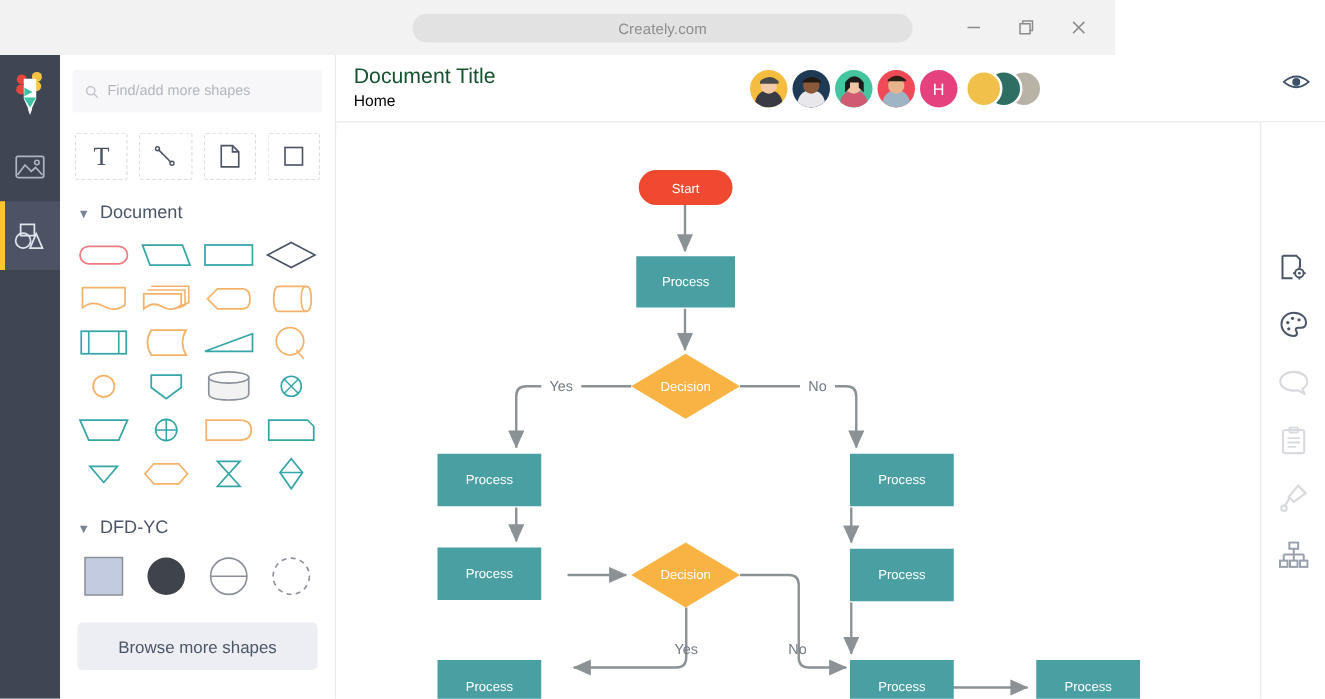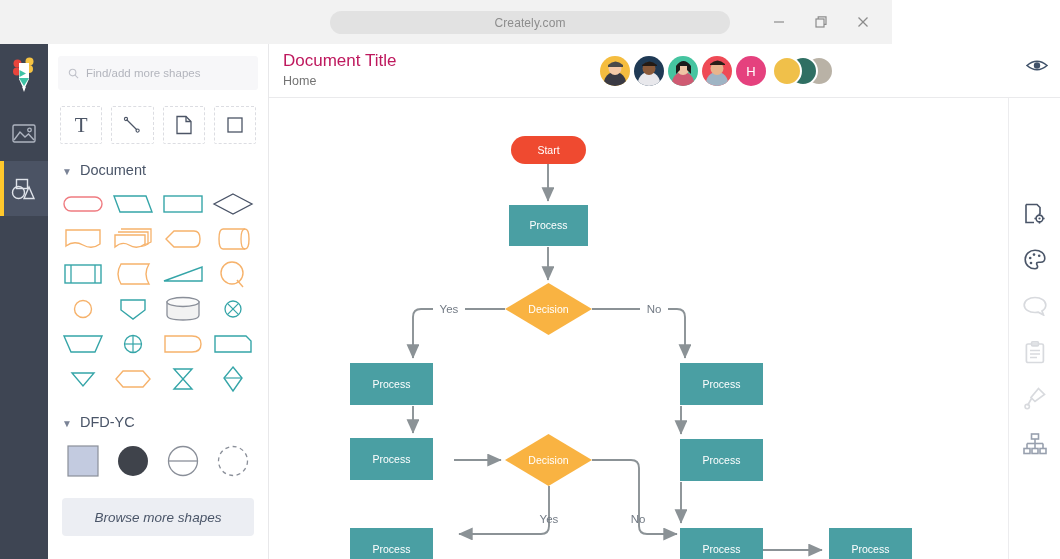--- a/index.html
+++ b/index.html
@@ -63,34 +63,34 @@
   .group-head {
     display: flex; align-items: center; gap: 8px;
     padding: 18px 14px 4px 14px; color: #4a5568; font-size: 14.5px;
   }
   .caret { font-size: 10px; color: #7a8396; transform: translateY(1px); }
 
   .shape-grid { display: grid; grid-template-columns: repeat(4, 1fr); padding: 4px 10px 0 10px; }
   .shape-cell { height: 35px; display: flex; align-items: center; justify-content: center; }
   .shape-grid.dfd .shape-cell { height: 46px; }
 
-  .browse-wrap { padding: 14px 14px 0 14px; font-style: italic; }
+  .browse-wrap { padding: 14px 14px 0 14px; }
   .browse-btn {
     height: 38px; background: #eceef3; border-radius: 4px;
     display: flex; align-items: center; justify-content: center;
     color: #4a5568; font-size: 13.5px;
   }
 
   
   .dochead {
     position: absolute; left: 269px; top: 44px; width: 791px; height: 54px;
     background: #ffffff; border-bottom: 1px solid #eaeaec;
   }
-  .doc-title { position: absolute; left: 14px; top: 7px; font-size: 17px; color: #be185d; }
-  .doc-sub { position: absolute; left: 14px; top: 30px; font-size: 12.5px; color: #737373; }
+  .doc-title { position: absolute; left: 14px; top: 7px; font-size: 17px; color: #14532d; }
+  .doc-sub { position: absolute; left: 14px; top: 30px; font-size: 12.5px; color: #000000; }
 
   .avatars { position: absolute; left: 331px; top: 11px; display: flex; align-items: center; }
   .av {
     width: 30px; height: 30px; border-radius: 50%; overflow: hidden; position: relative;
     margin-right: 4px; flex: none;
   }
   .av .head { width: 13px; height: 13px; border-radius: 50%; top: 6px; position: absolute; left: 50%; transform: translateX(-50%); }
   .av .body { width: 22px; height: 14px; border-radius: 11px 11px 0 0; bottom: 0; position: absolute; left: 50%; transform: translateX(-50%); }
   .av.initial { display: flex; align-items: center; justify-content: center; color: #fff; font-size: 13px; }
   .av-group { position: relative; width: 62px; height: 32px; margin-left: 2px; }

